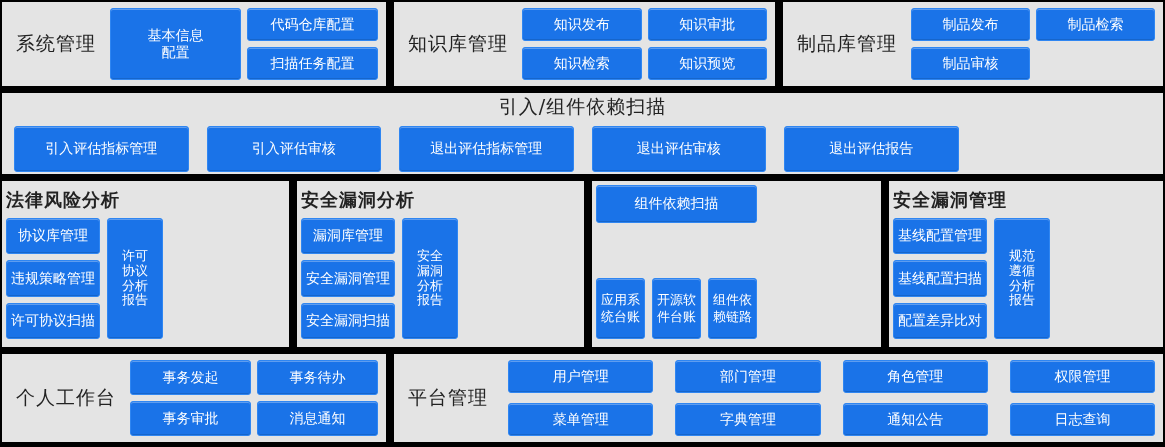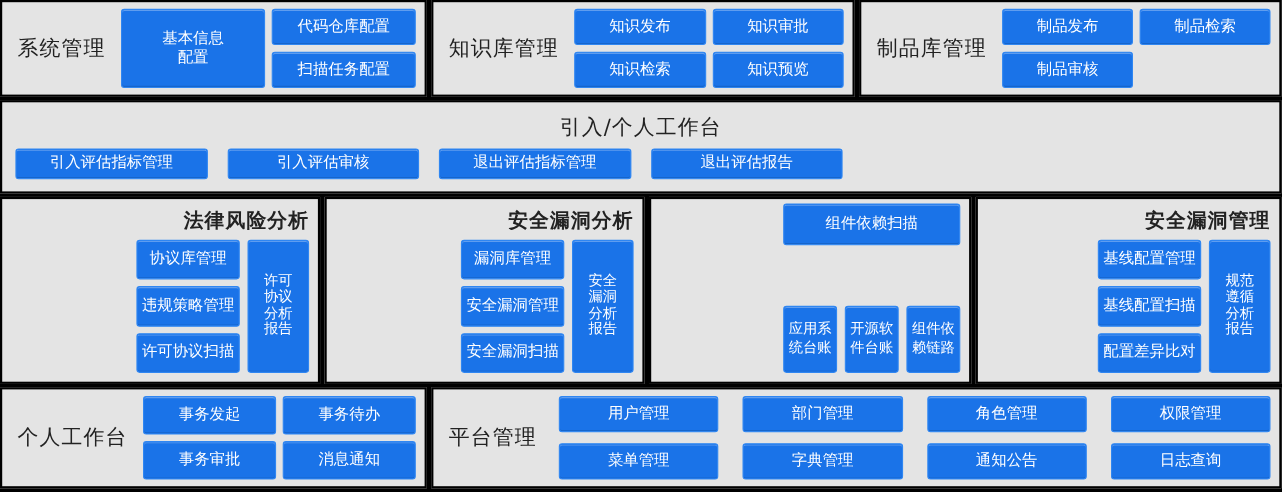--- a/index.html
+++ b/index.html
@@ -97,26 +97,26 @@
     text-align: center;
     letter-spacing: 1px;
     margin: 2px 0 6px 0;
   }
   .row2-buttons {
     display: grid;
     grid-template-columns: repeat(6, 1fr);
     gap: 18px;
     padding: 0 6px 2px 6px;
   }
-  .row2-buttons .btn { height: 28px; }
+  .row2-buttons .btn { height: 46px; }
 
   
   .panel.analysis {
     flex-direction: column;
-    align-items: flex-end;
+    align-items: flex-start;
     padding: 4px 8px 8px 4px;
   }
   .analysis-title {
     font-size: 18px;
     color: #222222;
     text-align: center;
     letter-spacing: 1px;
     margin: 3px 0 6px 0;
     font-weight: bold;
   }
@@ -188,25 +188,26 @@
         <div class="btn">制品发布</div>
         <div class="btn">制品检索</div>
         <div class="btn">制品审核</div>
       </div>
     </div>
 
   </div>
 
   <div class="row" style="height:85px;">
     <div class="panel stacked" style="flex:1 1 auto;">
-      <div class="panel-title-center">引入/个人工作台</div>
+      <div class="panel-title-center">引入/组件依赖扫描</div>
       <div class="row2-buttons">
         <div class="btn">引入评估指标管理</div>
         <div class="btn">引入评估审核</div>
         <div class="btn">退出评估指标管理</div>
+        <div class="btn">退出评估审核</div>
         <div class="btn">退出评估报告</div>
       </div>
     </div>
   </div>
 
   <div class="row" style="height:170px;">
 
     <div class="panel analysis" style="flex:0 0 291px;">
       <div class="analysis-title">法律风险分析</div>
       <div class="analysis-body">

